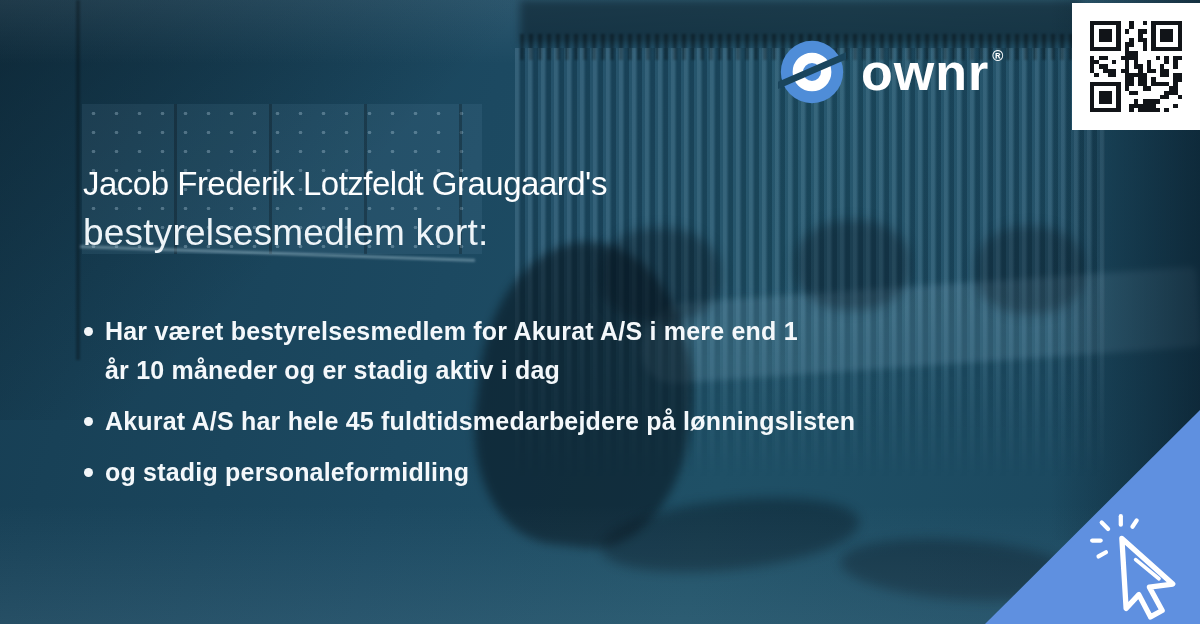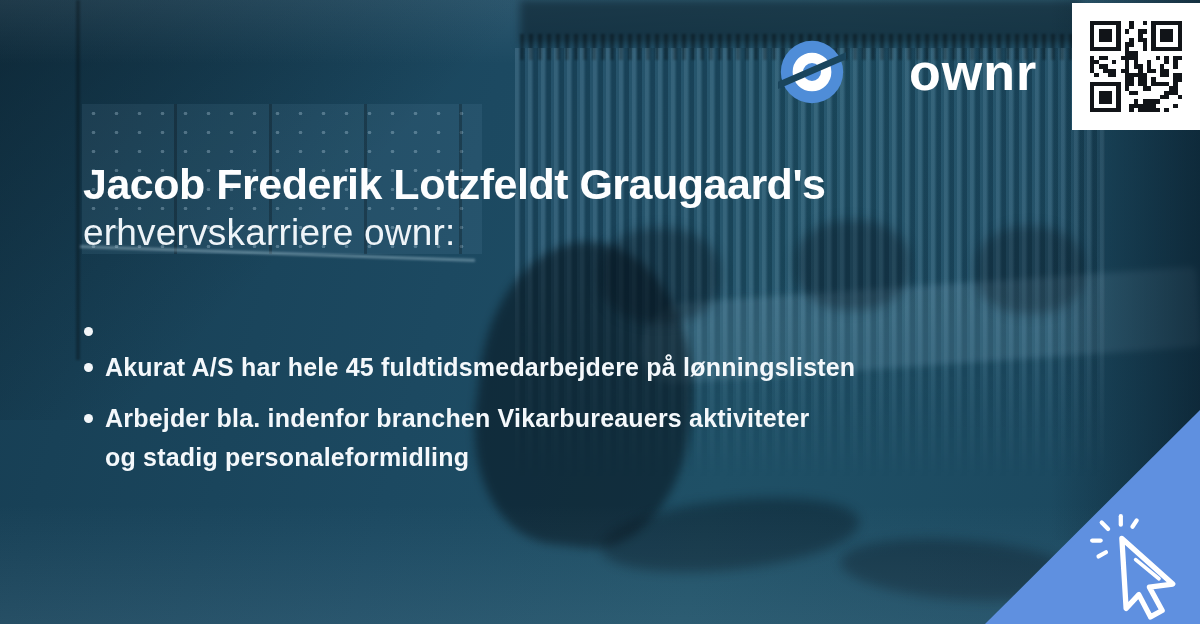--- a/index.html
+++ b/index.html
@@ -2,21 +2,21 @@
 <html><head>
 <meta charset="utf-8">
 <style>
   html,body{margin:0;padding:0;background:#0b2230;}
   .stage{
     position:relative;width:1200px;height:624px;overflow:hidden;
     font-family:"Liberation Sans", sans-serif;
     background:linear-gradient(105deg,#15embed 0%,#1d4a61 40%);
     background:linear-gradient(105deg,#163d52 0%,#1c4961 38%,#1f5066 62%,#1a465d 100%);
   }
-  .abs{position:absolute;gap:48px;}
+  .abs{position:absolute;}
 
   
   .shade-topleft{left:0;top:0;width:560px;height:420px;
     background:linear-gradient(135deg,rgba(7,24,35,.55),rgba(7,24,35,0) 55%);}
   .ceiling-band{left:0;top:0;width:100%;height:64px;
     background:linear-gradient(to bottom,rgba(190,215,230,.10),rgba(190,215,230,0));}
   .ceiling-dark{left:520px;top:0;width:560px;height:44px;
     background:rgba(8,24,34,.5);filter:blur(4px);}
   .slat-band{left:520px;top:34px;width:580px;height:26px;filter:blur(1px);
     background:repeating-linear-gradient(90deg,rgba(0,0,0,.32) 0 4px,rgba(0,0,0,0) 4px 9px);}
@@ -61,21 +61,21 @@
   .wordmark{color:#ffffff;font-size:52px;font-weight:800;letter-spacing:1px;
     margin-left:15px;line-height:68px;}
   .regmark{color:#ffffff;font-size:15px;font-weight:700;position:relative;top:-17px;margin-left:3px;}
 
   
   .qr-panel{right:0;top:3px;width:128px;height:127px;background:#ffffff;}
   .qr-panel svg{width:100%;height:100%;display:block;}
 
   
   .content{left:83px;top:158px;width:830px;color:#ffffff;}
-  .title{font-size:43px;font-weight:700;letter-spacing:-.5px;line-height:52px;color:#fdfeff;}
+  .title{font-size:33px;font-weight:400;letter-spacing:-.5px;line-height:52px;color:#fdfeff;}
   .subtitle{font-size:37px;font-weight:300;letter-spacing:.2px;line-height:46px;color:#eef4f8;}
   .bullets{margin-top:56px;}
   .bullet-item{display:flex;margin-bottom:12px;}
   .dot{flex:0 0 auto;width:9px;height:9px;border-radius:50%;background:#f2f6f9;
     margin:15px 12px 0 1px;}
   .lines div{font-size:25px;font-weight:700;line-height:39px;letter-spacing:.2px;color:#f4f8fb;}
 
   
   .corner-triangle{right:0;bottom:0;width:215px;height:214px;
     clip-path:polygon(100% 0,100% 100%,0 100%);}
@@ -241,36 +241,39 @@
         <rect x="19" y="5" width="5" height="5" fill="#ffffff"></rect>
         <rect x="20" y="6" width="3" height="3" fill="#111418"></rect>
         <rect x="4" y="18" width="7" height="7" fill="#111418"></rect>
         <rect x="5" y="19" width="5" height="5" fill="#ffffff"></rect>
         <rect x="6" y="20" width="3" height="3" fill="#111418"></rect>
       </svg>
   </div>
 
   <div class="abs content">
     <div class="title">Jacob Frederik Lotzfeldt Graugaard's</div>
-    <div class="subtitle">erhvervskarriere ownr:</div>
+    <div class="subtitle">bestyrelsesmedlem kort:</div>
 
     <div class="bullets">
       <div class="bullet-item">
         <span class="dot"></span>
+        <div class="lines">
+          <div>Har været bestyrelsesmedlem for Akurat A/S i mere end 1</div>
+          <div>år 10 måneder og er stadig aktiv i dag</div>
+        </div>
       </div>
       <div class="bullet-item">
         <span class="dot"></span>
         <div class="lines">
           <div>Akurat A/S har hele 45 fuldtidsmedarbejdere på lønningslisten</div>
         </div>
       </div>
       <div class="bullet-item">
         <span class="dot"></span>
         <div class="lines">
-          <div>Arbejder bla. indenfor branchen Vikarbureauers aktiviteter</div>
           <div>og stadig personaleformidling</div>
         </div>
       </div>
     </div>
   </div>
 
   <div class="abs corner-triangle" id="corner-triangle" style="background: rgb(95, 144, 224);">
     <svg class="cursor-svg" viewBox="0 0 100 100" fill="none" stroke="#ffffff" stroke-linecap="round" stroke-linejoin="round">
 
       <line x1="30" y1="3" x2="30" y2="11" stroke-width="4"></line>

